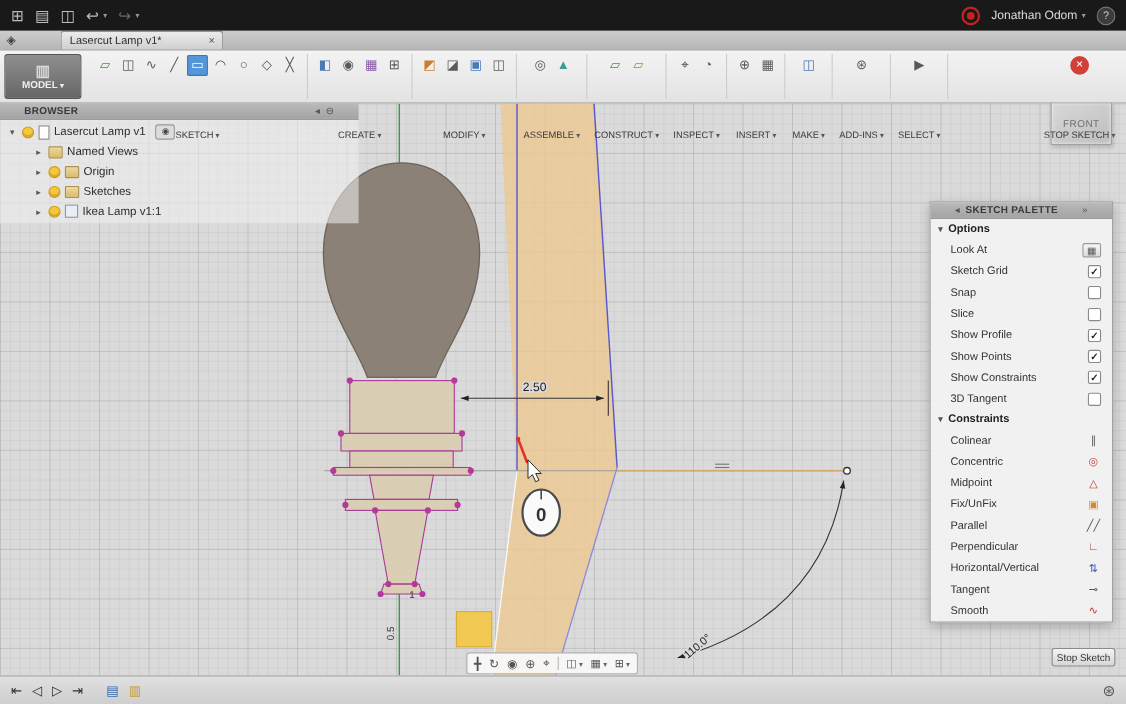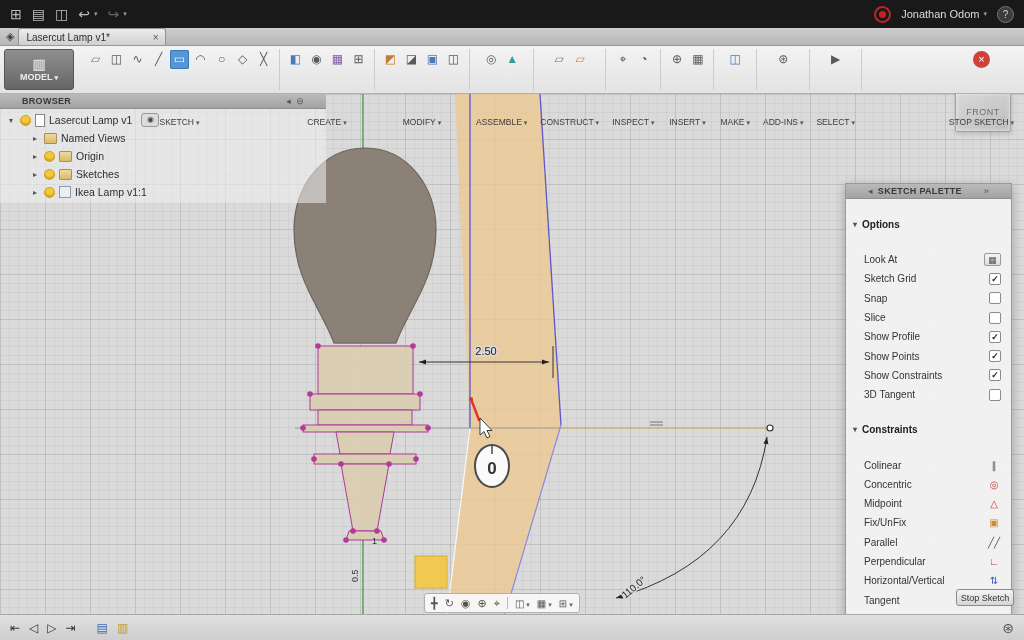--- a/index.html
+++ b/index.html
@@ -17,21 +17,21 @@
   .record::after{content:"";position:absolute;left:3px;top:3px;width:7px;height:7px;border-radius:50%;background:#c42320;}
   .user{font-size:11px;color:#dcdcdc;}
   .help{width:15px;height:15px;border-radius:50%;background:#3c3c3c;border:1px solid #777;color:#ccc;
     font-size:10px;line-height:15px;text-align:center;}
 
   
   .tabbar{position:absolute;top:28px;left:0;right:0;height:18px;background:linear-gradient(#cdcdcd,#b6b6b6);
     border-bottom:1px solid #989898;display:flex;align-items:flex-end;z-index:10;box-sizing:border-box;}
   .tab-appico{font-size:11px;color:#444;margin:0 4px 2px 6px;}
   .tab{height:17px;width:148px;background:linear-gradient(#ececec,#cfcfcf);border:1px solid #949494;border-bottom:none;
-    border-radius:3px 3px 0 0;display:flex;align-items:center;font-size:10px;color:#2e2e2e;padding:0 7px;gap:6px;box-sizing:border-box;}
+    border-radius:3px 3px 0 0;display:flex;align-items:center;font-size:10px;color:#2e2e2e;padding:0 7px;gap:6px;box-sizing:border-box;margin-left:37px;}
   .tab-close{font-size:10px;color:#555;cursor:pointer;}
 
   
   .toolbar{position:absolute;top:46px;left:0;right:0;height:48px;background:linear-gradient(#f3f3f3,#e3e3e3);
     border-bottom:1px solid #b2b2b2;display:flex;align-items:stretch;padding:3px 4px;box-sizing:border-box;z-index:10;}
   .model-btn{width:68px;margin-right:6px;background:linear-gradient(#8f8f8f,#666);border:1px solid #555;border-radius:3px;
     color:#eee;display:flex;flex-direction:column;align-items:center;justify-content:center;gap:1px;font-size:9px;font-weight:bold;}
   .model-cube{font-size:14px;color:#d8d8d8;line-height:14px;}
   .model-lbl::after{content:" ▾";font-size:7px;}
   .tgroup{display:flex;flex-direction:column;justify-content:space-between;padding:1px 6px 2px;border-right:1px solid #cccccc;}
@@ -73,21 +73,21 @@
   .ictype-folder .mainico{background:linear-gradient(#eed99e,#d8bc6c);border-color:#a8905a;border-radius:1px;}
   .ictype-doc .mainico{width:10px;height:13px;background:#fdfdfd;border-color:#888;}
   .ictype-box .mainico{width:12px;height:12px;background:#e8eef4;border-color:#8a9aaa;}
   .eye{display:none;margin-left:5px;min-width:16px;height:12px;background:#dcdcdc;border:1px solid #999;
     border-radius:3px;font-size:8px;line-height:12px;text-align:center;color:#444;}
   .has-eye .eye{display:inline-block;}
 
   
   .palette{position:absolute;left:845px;top:183px;width:167px;background:rgba(241,241,241,.96);
     border:1px solid #9a9a9a;box-shadow:0 3px 10px rgba(0,0,0,.28);z-index:6;font-size:10px;color:#333;box-sizing:border-box;}
-  .pal-sec{height:19px;display:flex;align-items:center;font-weight:bold;padding:16px 7px;font-size:10px;color:#222;}
+  .pal-sec{height:19px;display:flex;align-items:center;font-weight:bold;padding:0 7px;font-size:10px;color:#222;}
   .pal-sec::before{content:"▾";font-size:8px;color:#555;margin-right:5px;}
   .pal-row{height:19.3px;display:flex;align-items:center;padding:0 10px 0 18px;}
   .pal-row .lbl{flex:1;color:#333;}
   .ctl{display:flex;align-items:center;justify-content:center;cursor:pointer;box-sizing:border-box;}
   .ctl.check{width:12px;height:12px;border:1px solid #8a8a8a;background:#fff;border-radius:2px;font-size:9px;font-weight:bold;color:#222;}
   .ctl.btn{width:17px;height:13px;border:1px solid #999;background:linear-gradient(#f6f6f6,#dcdcdc);border-radius:2px;font-size:9px;color:#555;}
   .cglyph{min-width:14px;text-align:center;font-size:10px;cursor:pointer;}
   .cred{color:#c03a30}.cblue{color:#3a5ac0}.corange{color:#d08a28}.cgray{color:#555}
   .stop-btn{position:absolute;left:956px;top:589px;width:58px;height:17px;background:linear-gradient(#f4f4f4,#d6d6d6);
     border:1px solid #8a8a8a;border-radius:3px;font-size:9px;color:#333;display:flex;align-items:center;justify-content:center;

